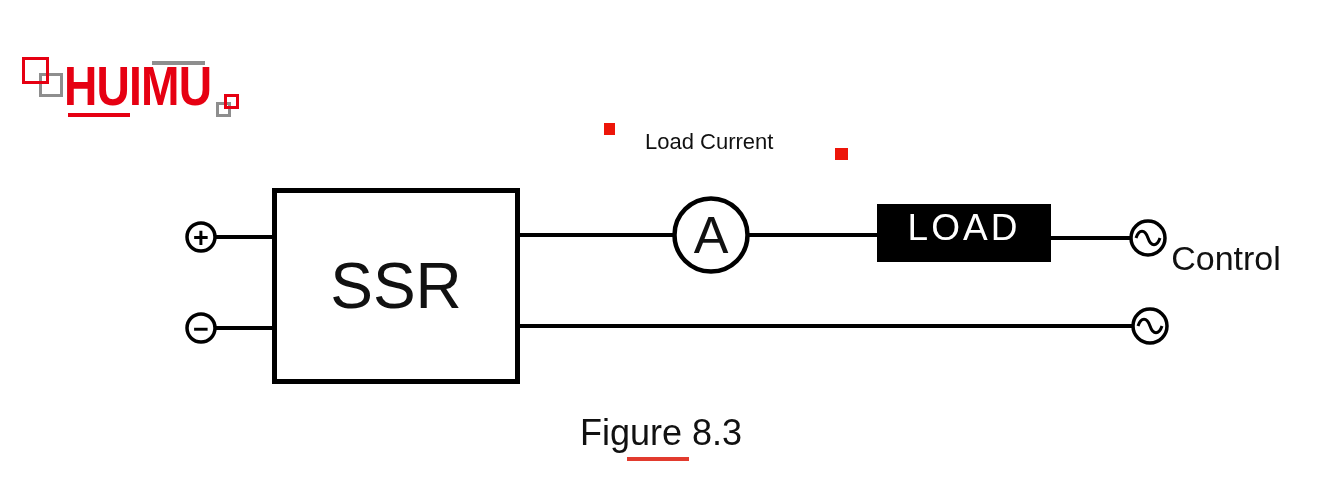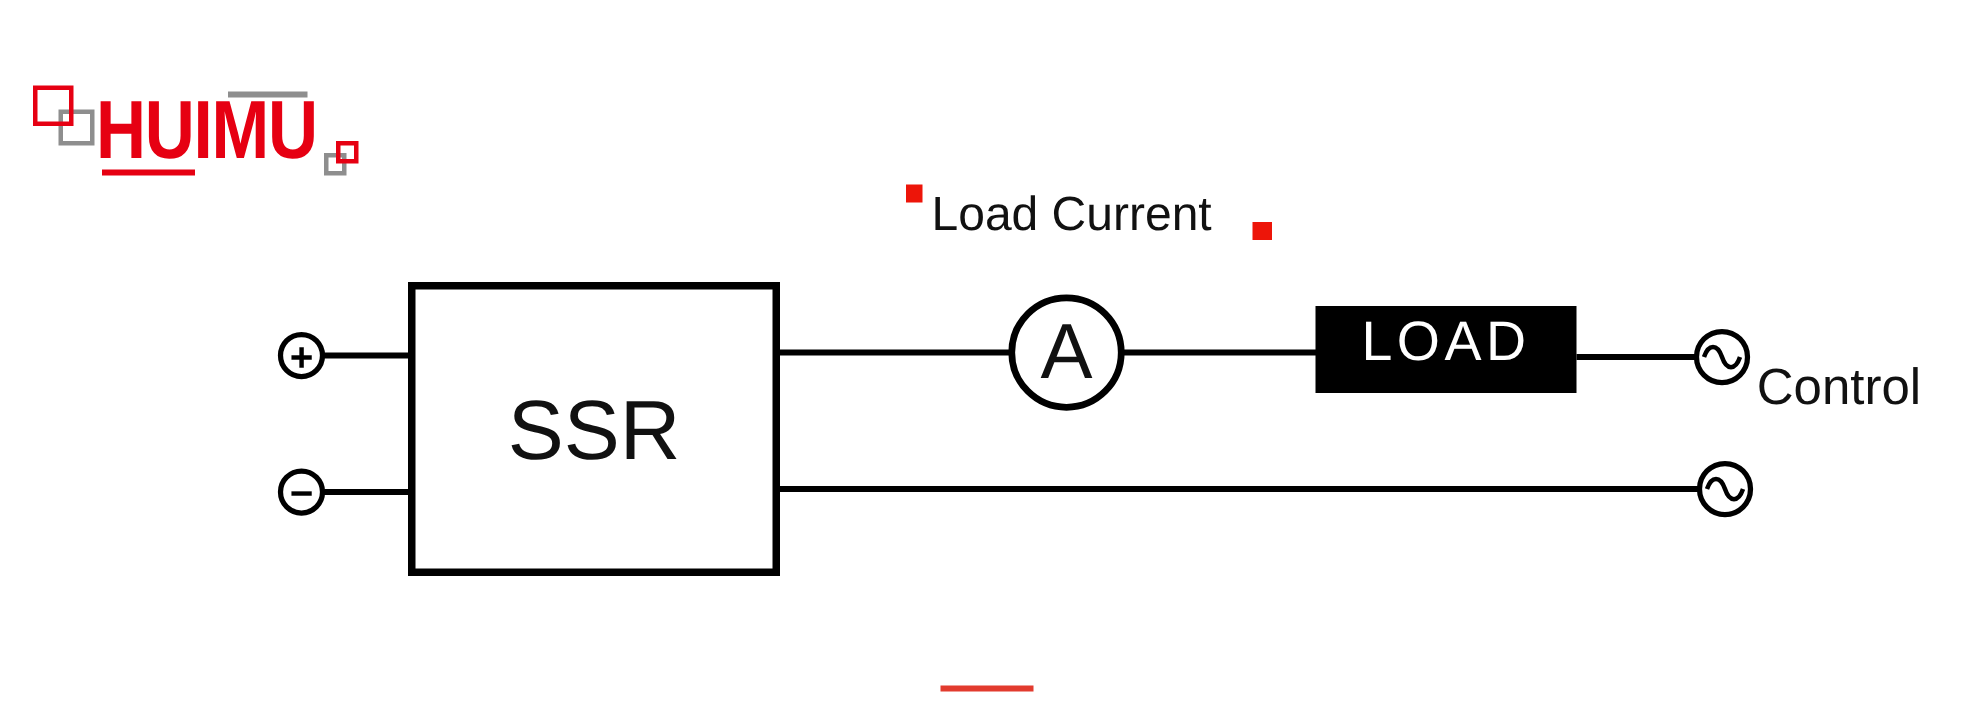--- a/index.html
+++ b/index.html
@@ -34,42 +34,42 @@
     font-size: 55px; line-height: 46px; font-weight: bold;
     color: var(--brand_red); letter-spacing: -1px;
     transform: scaleX(0.84); transform-origin: left top;
     white-space: nowrap;
   }
   .bar-gray { position: absolute; left: 152px; top: 40px; width: 53px; height: 4px; background: var(--gray); }
   .bar-red  { position: absolute; left: 68px;  top: 92px; width: 62px; height: 4px; background: var(--brand_red); }
 
   
   .title {
-    left: 621px; top: 104px;
-    font-size: 32px; line-height: 34px; color: #111;
+    left: 645px; top: 104px;
+    font-size: 22px; line-height: 34px; color: #111;
     white-space: nowrap;
   }
   .marker { background: var(--marker_red); }
   .marker-left  { left: 604px; top: 102px; width: 11px; height: 12px; }
   .marker-right { left: 835px; top: 127px; width: 13px; height: 12px; }
 
   
   svg.circuit { position: absolute; left: 0; top: 0; z-index: 1; }
   svg.circuit text { font-family: "Liberation Sans", sans-serif; }
 
   
   .lbl { color: #111; z-index: 2; }
   .control {
     left: 30px; top: 214px; width: 162px;
     text-align: center; font-size: 34px; line-height: 47px;
   }
   .ssr-text {
     left: 275px; top: 170px; width: 242px; height: 190px;
     display: flex; align-items: center; justify-content: center;
-    font-size: 56px; color: #111;
+    font-size: 64px; color: #111;
   }
   .ammeter-text {
     left: 661px; top: 164px; width: 100px; height: 100px;
     display: flex; align-items: center; justify-content: center;
     font-size: 52px; color: #111;
   }
   .load-text {
     left: 877px; top: 183px; width: 174px; height: 48px;
     display: flex; align-items: center; justify-content: center;
     font-size: 37px; letter-spacing: 3px; color: #fff;
@@ -137,15 +137,16 @@
   <div class="abs lbl ssr-text">SSR</div>
 
   <div class="abs lbl ammeter-text">A</div>
 
   <div class="abs lbl load-text">LOAD</div>
 
   <div class="abs lbl power">
     <div>Control</div>
   </div>
 
+  <div class="abs caption">Figure 8.3</div>
   <div class="abs caption-underline"></div>
 
 </div>
 
 </body></html>

